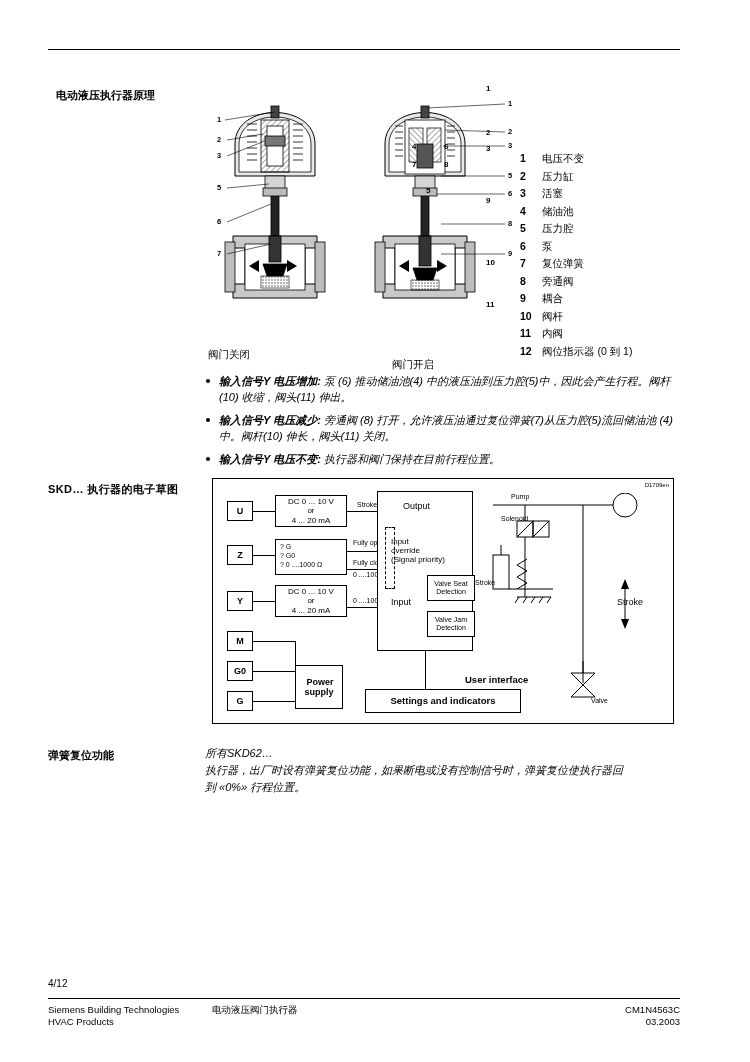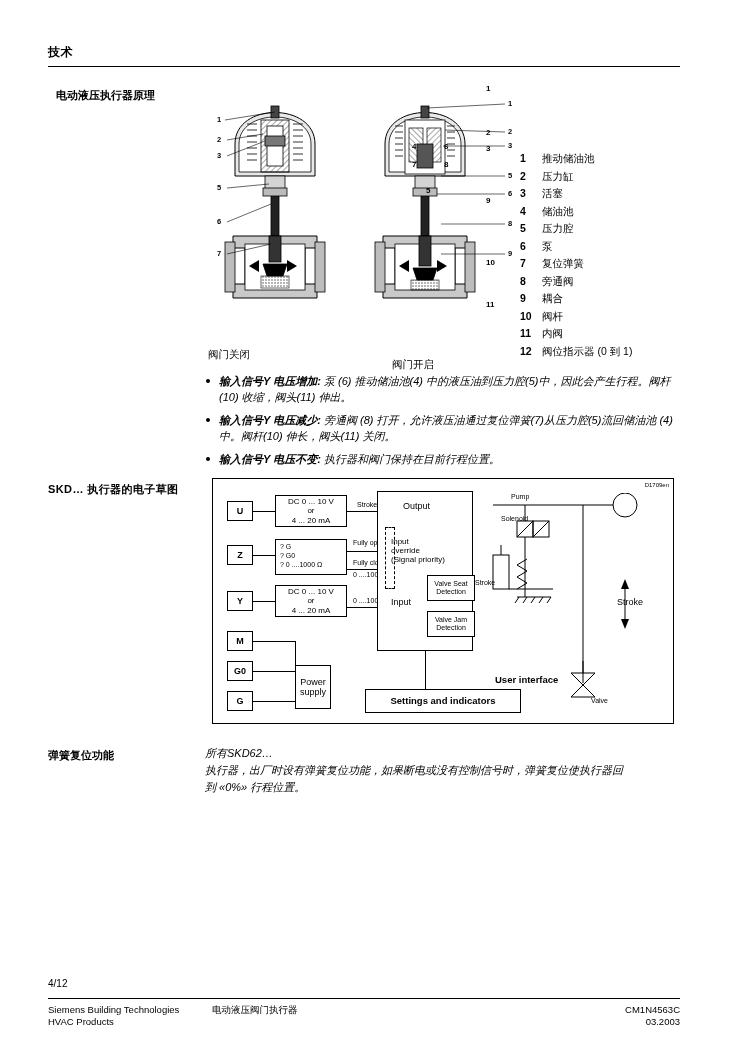--- a/index.html
+++ b/index.html
@@ -208,21 +208,20 @@
   .footer-left { position: absolute; left: 0; top: 0; }
   .footer-mid { position: absolute; left: 164px; top: 0; }
   .footer-right { position: absolute; right: 0; top: 0; text-align: right; }
 </style>
 </head>
 <body>
 
 <div class="page">
 
   <div class="header">
-    <div class="header-title">技术</div>
     <div class="header-rule"></div>
   </div>
 
   <div class="sec-label" id="lbl-principle">电动液压执行器原理</div>
   <div class="sec-label" id="lbl-schematic">SKD… 执行器的电子草图</div>
   <div class="sec-label" id="lbl-spring">弹簧复位功能</div>
 
   <div class="figure-area">
     <svg width="330" height="290" viewBox="0 0 330 290">
       <defs>
@@ -345,21 +344,21 @@
   <div style="position:absolute;left:412px;top:160px;font-size:8px;font-weight:bold;">7</div>
   <div style="position:absolute;left:444px;top:160px;font-size:8px;font-weight:bold;">8</div>
   <div style="position:absolute;left:426px;top:186px;font-size:8px;font-weight:bold;">5</div>
 
   <div class="valve-caption" id="cap-closed">阀门关闭</div>
   <div class="valve-caption" id="cap-open">阀门开启</div>
 
   <div class="legend">
     <div class="legend-row">
       <span class="legend-num">1</span>
-      <span class="legend-txt">推动储油池</span>
+      <span class="legend-txt">电压不变</span>
     </div>
     <div class="legend-row">
       <span class="legend-num">2</span>
       <span class="legend-txt">压力缸</span>
     </div>
     <div class="legend-row">
       <span class="legend-num">3</span>
       <span class="legend-txt">活塞</span>
     </div>
     <div class="legend-row">
@@ -440,21 +439,21 @@
     <div class="box" style="left:62px; top:60px; width:72px; height:36px; display:block; padding:3px 4px; text-align:left; font-size:7px; line-height:1.25;">
       <div>? G</div>
       <div>? G0</div>
       <div>? 0 ....1000 Ω</div>
     </div>
 
     <div class="box" style="left:62px; top:106px; width:72px; height:32px; white-space:pre-line;">DC 0 ... 10 V
 or
 4 ... 20 mA</div>
 
-    <div class="box" style="left:82px; top:186px; width:36px; height:44px; font-weight:normal; white-space:pre-line; font-size:9px;">Power
+    <div class="box" style="left:82px; top:186px; width:48px; height:44px; font-weight:bold; white-space:pre-line; font-size:9px;text-align:right;">Power
 supply</div>
 
     <div class="lbl" style="left:144px; top:22px;">Stroke</div>
     <div class="lbl" style="left:140px; top:60px;">Fully open</div>
     <div class="lbl" style="left:140px; top:80px;">Fully closed</div>
     <div class="lbl" style="left:140px; top:92px;">0 ....100 %</div>
     <div class="lbl" style="left:140px; top:118px;">0 ....100 %</div>
 
     <div class="hline" style="left:134px; top:32px; width:46px;"></div>
     <div class="hline" style="left:134px; top:72px; width:46px;"></div>
@@ -507,21 +506,21 @@
         <path d="M98 180 L122 180 L110 192 Z"></path>
         <path d="M98 204 L122 204 L110 192 Z"></path>
         <line x1="110" y1="168" x2="110" y2="180"></line>
 
         <line x1="152" y1="92" x2="152" y2="130"></line>
         <polygon points="152,86 148,96 156,96" fill="#000" stroke="none"></polygon>
         <polygon points="152,136 148,126 156,126" fill="#000" stroke="none"></polygon>
       </g>
     </svg>
 
-    <div class="lbl" style="left:252px; top:196px; font-size:9.5px; font-weight:bold;margin-left:30px;">User interface</div>
+    <div class="lbl" style="left:252px; top:196px; font-size:9.5px; font-weight:bold;">User interface</div>
     <div class="box" style="left:152px; top:210px; width:156px; height:24px; font-weight:bold; font-size:9.5px;">Settings and indicators</div>
     <div class="vline" style="left:212px; top:172px; height:38px;"></div>
   </div>
 
   <div class="spring-text">
     <div>所有SKD62…</div>
     <div>执行器，出厂时设有弹簧复位功能，如果断电或没有控制信号时，弹簧复位使执行器回</div>
     <div>到 «0%» 行程位置。</div>
   </div>
 

